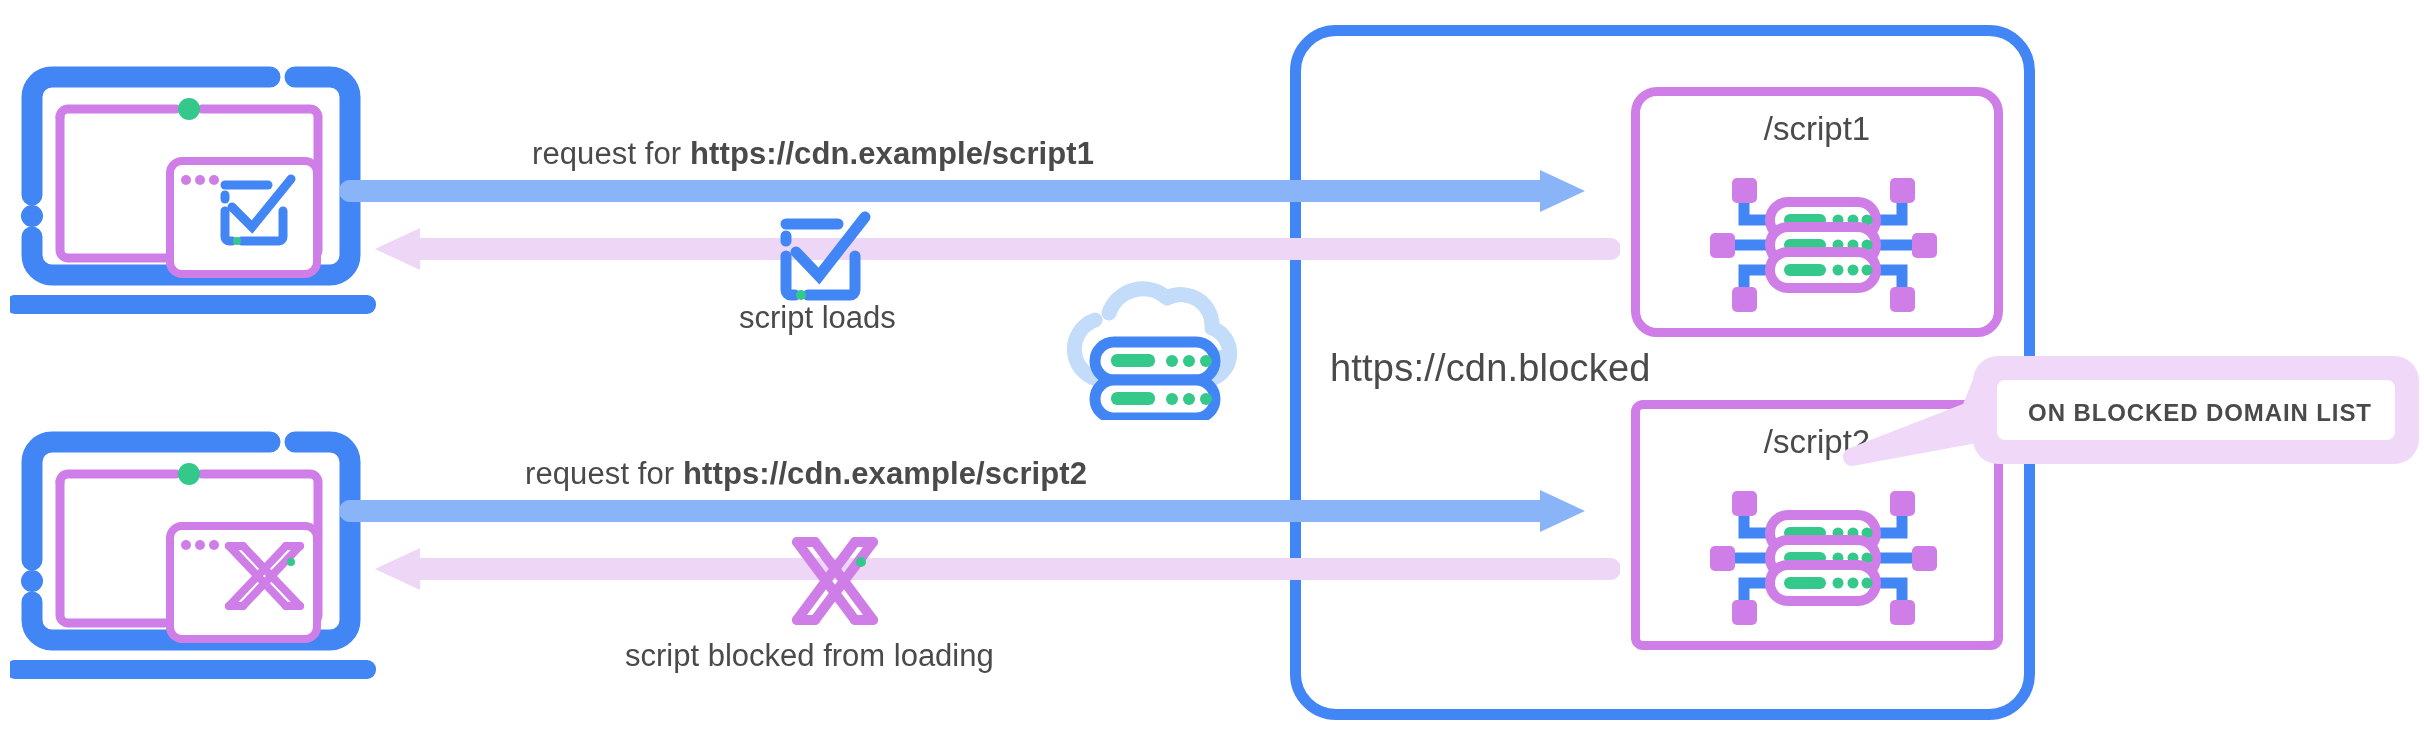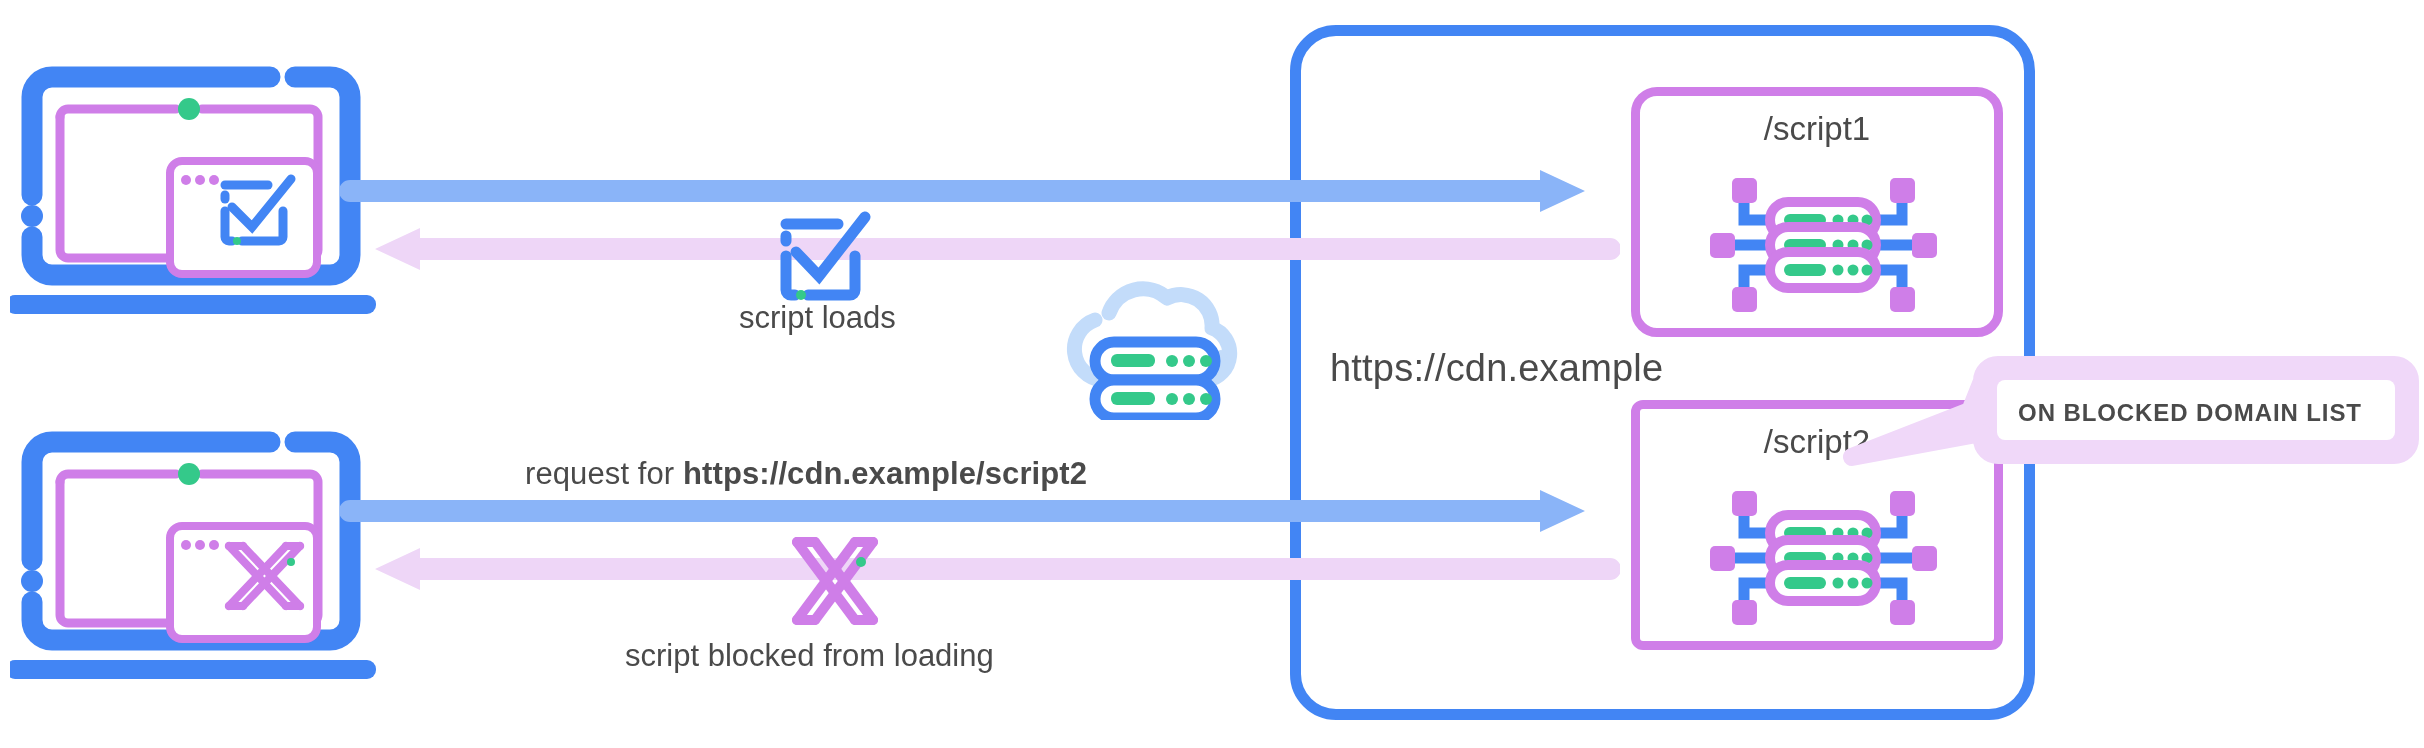--- a/index.html
+++ b/index.html
@@ -104,20 +104,23 @@
     <svg width="1280" height="42" viewBox="0 0 1280 42">
       <path d="M 10,10 L 1200,10 L 1200,0 L 1245,21 L 1200,42 L 1200,32 L 10,32 A 11,11 0 0 1 10,10 Z" fill="#8ab4f8"></path>
     </svg>
   </div>
   <div class="abs" style="left:330px;top:548px;width:1290px;height:42px;">
     <svg width="1290" height="42" viewBox="0 0 1290 42">
       <path d="M 90,10 L 1280,10 A 11,11 0 0 1 1280,32 L 90,32 L 90,42 L 45,21 L 90,0 Z" fill="#eed6f7"></path>
     </svg>
   </div>
 
+  <div class="abs txt req-label" style="left:532px;top:136px;">
+    <span>request for </span><b>https://cdn.example/script1</b>
+  </div>
 
   <div class="abs" style="left:760px;top:208px;width:130px;height:110px;">
     <svg width="130" height="110" viewBox="0 0 130 110">
       <g fill="none" stroke="#4285f4" stroke-width="11" stroke-linecap="round">
         <path d="M 26,16 L 78,16"></path>
         <path d="M 26,28 L 26,33"></path>
         <path d="M 26,48 L 26,82 A 5,5 0 0 0 31,87 L 35,87"></path>
         <path d="M 48,87 L 90,87 A 5,5 0 0 0 95,82 L 95,48"></path>
         <path d="M 36,44 L 59,68 L 105,9"></path>
       </g>
@@ -165,21 +168,21 @@
         <circle cx="151" cy="81" r="6" fill="#34c98a"></circle>
         <rect x="40" y="100" width="120" height="38" rx="19" fill="#fff" stroke="#4285f4" stroke-width="11"></rect>
         <rect x="56" y="112" width="44" height="13" rx="6" fill="#34c98a"></rect>
         <circle cx="117" cy="119" r="6" fill="#34c98a"></circle>
         <circle cx="134" cy="119" r="6" fill="#34c98a"></circle>
         <circle cx="151" cy="119" r="6" fill="#34c98a"></circle>
       </g>
     </svg>
   </div>
 
-  <div class="abs txt cdn-label" style="left:1330px;top:347px;">https://cdn.example</div>
+  <div class="abs txt cdn-label" style="left:1330px;top:347px;">https://cdn.blocked</div>
 
   <div class="abs" style="left:1631px;top:80px;width:372px;height:250px;border:9px solid #cf7ee8;border-radius:26px;box-sizing:border-box;background:#fff;margin-top:7px;">
     <div class="txt script-label abs" style="left:0;right:0;top:14px;text-align:center;">/script1</div>
     <div class="abs" style="left:68px;top:76px;width:230px;height:145px;">
       <svg width="230" height="145" viewBox="0 0 230 145">
 
         <g fill="none" stroke="#4285f4" stroke-width="11">
           <path d="M 36,20 L 36,48 L 74,48"></path>
           <path d="M 194,20 L 194,48 L 156,48"></path>
           <path d="M 16,73 L 74,73"></path>
@@ -273,16 +276,16 @@
                L 580,84
                A 16,16 0 0 1 564,100
                L 168,100
                A 16,16 0 0 1 152,84
                L 152,78
                L 22,102
                L 140,56
                Z" fill="#f0d8f9" stroke="#f0d8f9" stroke-width="18" stroke-linejoin="round"></path>
       <rect x="167" y="25" width="398" height="60" rx="8" fill="#ffffff"></rect>
     </svg>
-    <div class="txt callout-label abs" style="left:161px;top:44px;width:398px;text-align:center;">ON BLOCKED DOMAIN LIST</div>
+    <div class="txt callout-label abs" style="left:171px;top:44px;width:398px;text-align:center;">ON BLOCKED DOMAIN LIST</div>
   </div>
 
 </div>
 
 </body></html>

